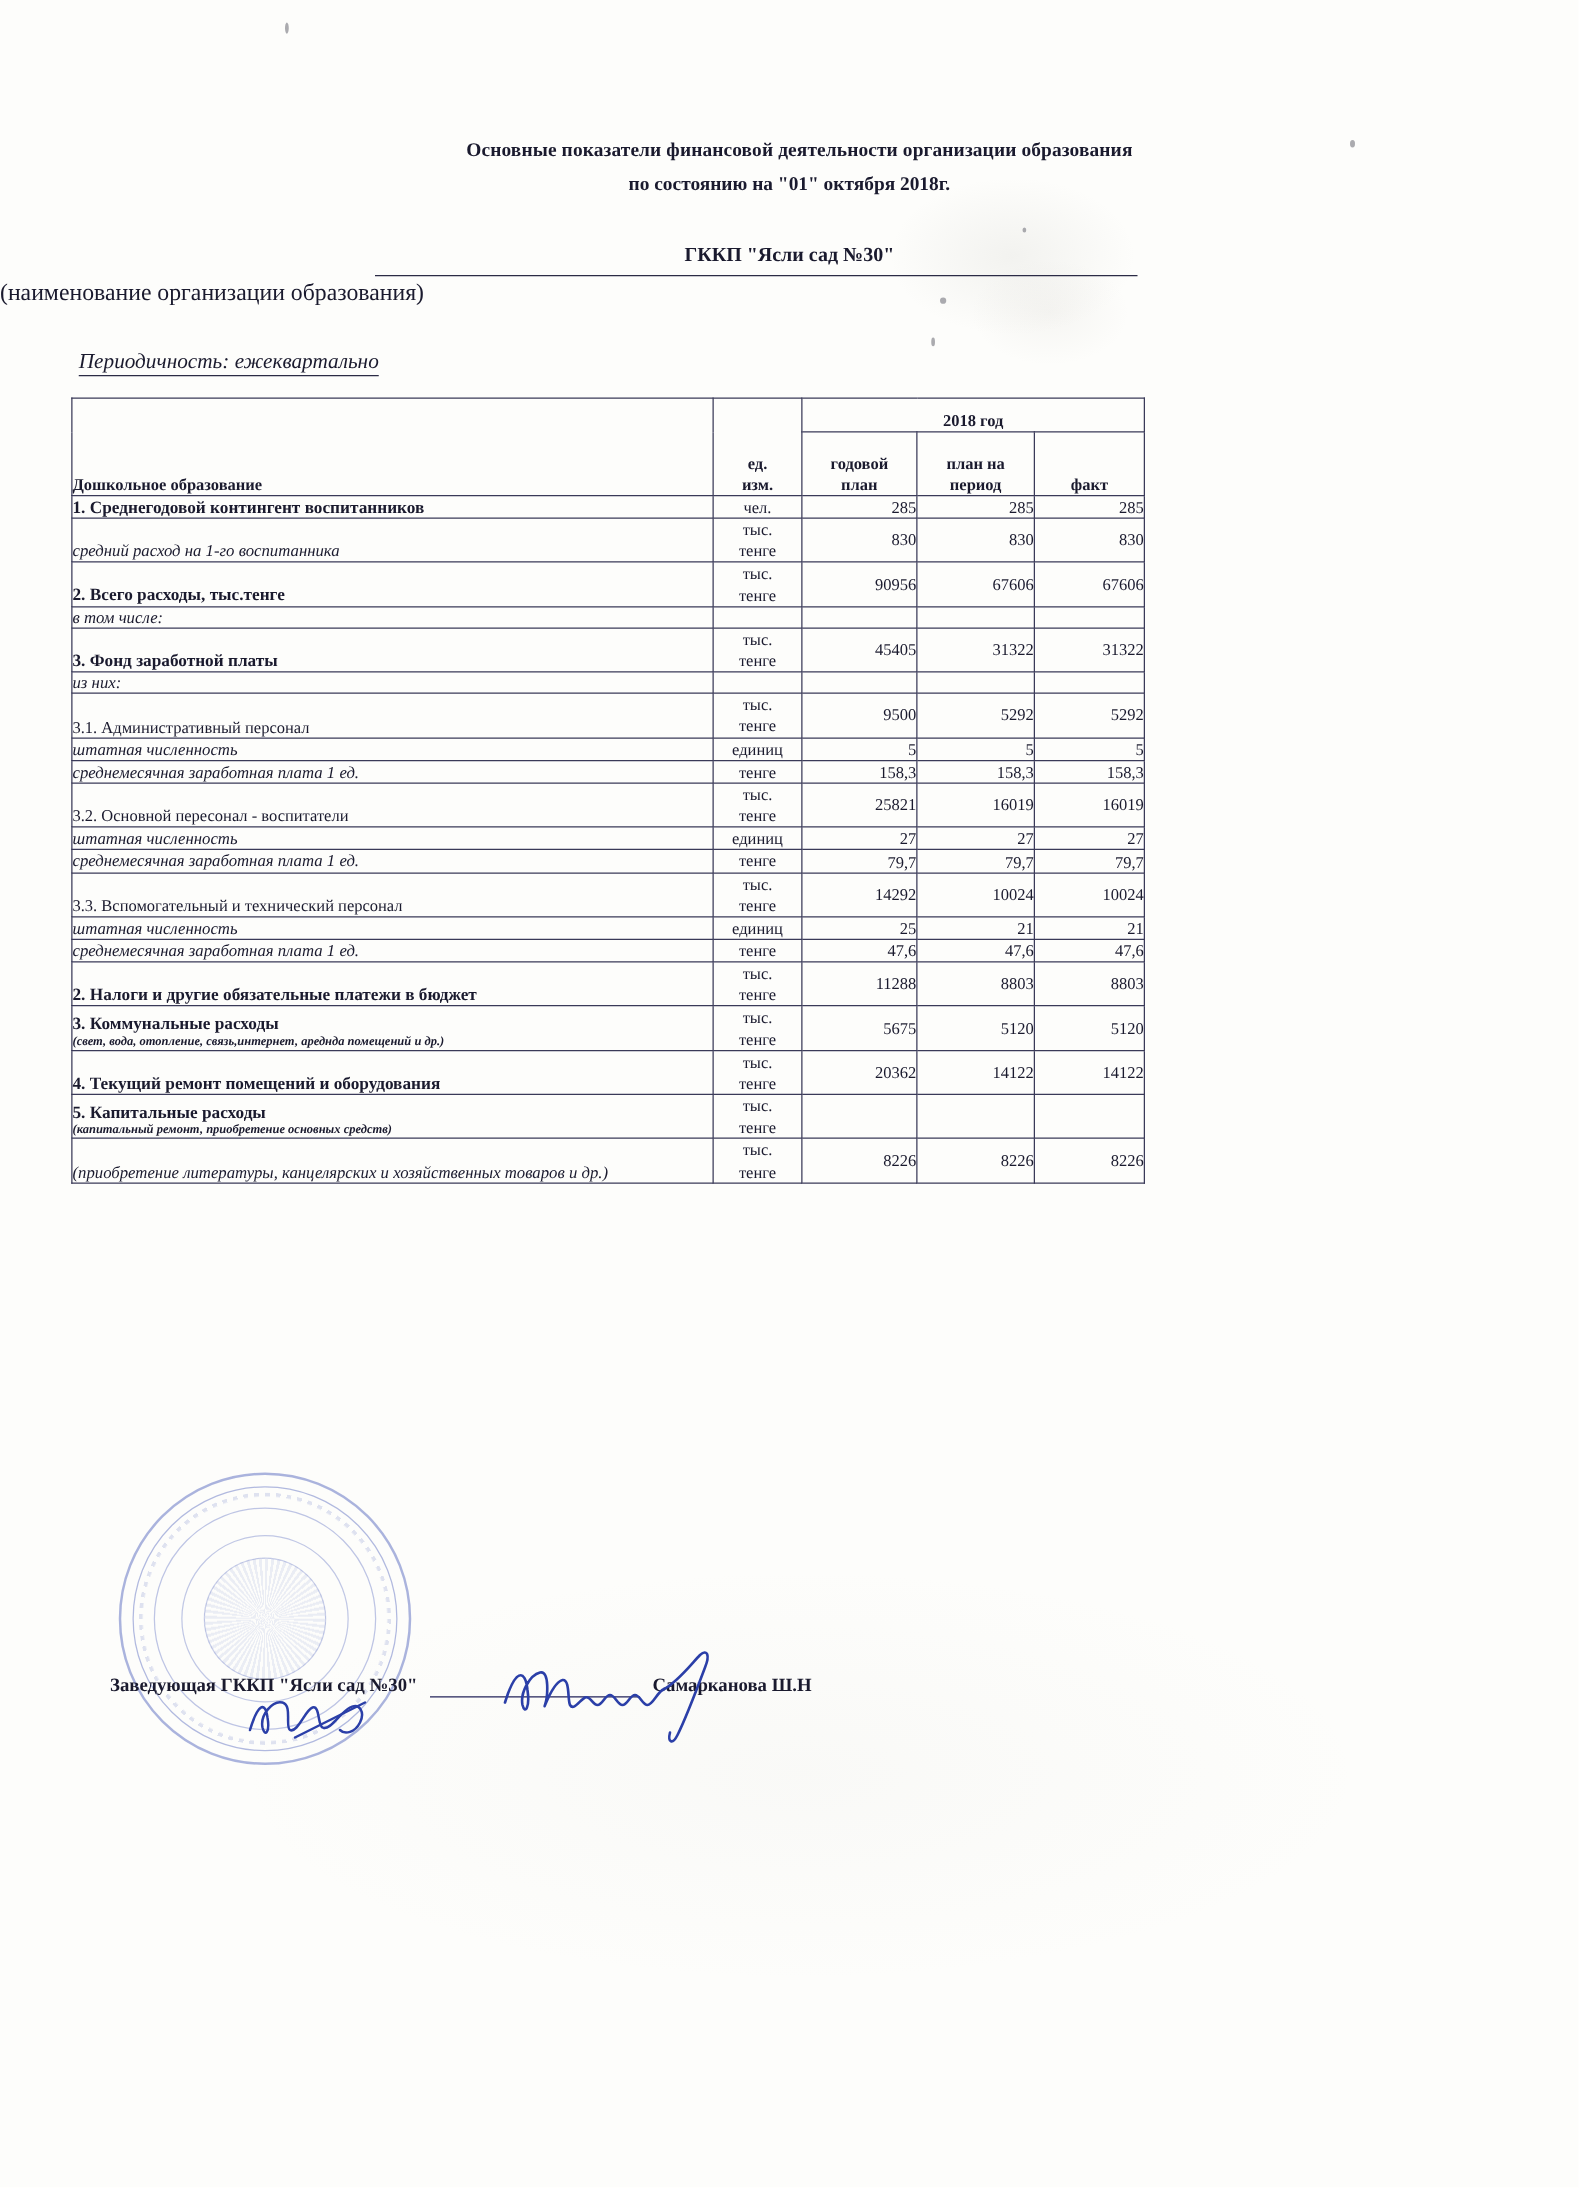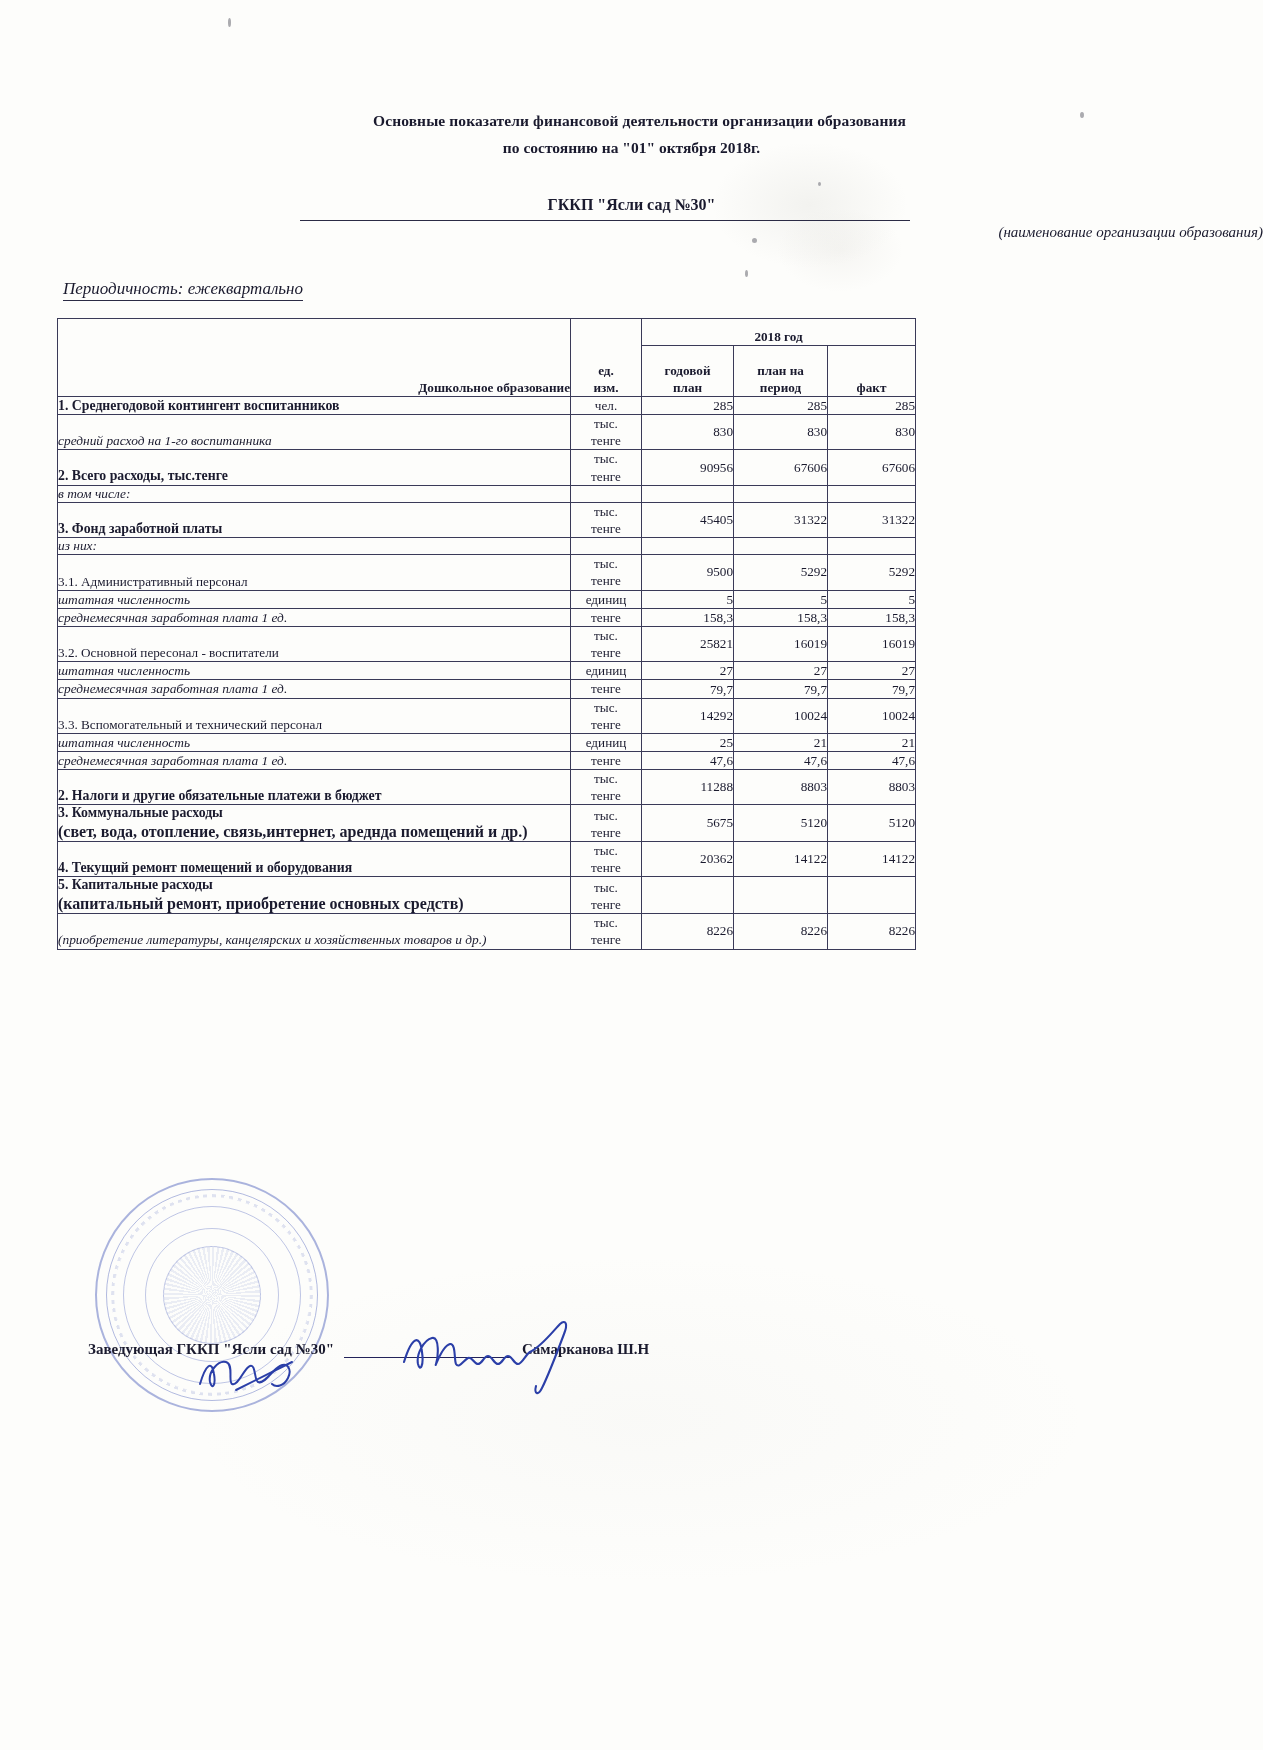--- a/index.html
+++ b/index.html
@@ -69,23 +69,22 @@
     top: 220px;
     left: 300px;
     width: 610px;
     height: 1px;
     background: #2b2b45;
   }
   .org-caption {
     position: absolute;
     top: 224px;
     left: 0; right: 0;
-    text-align: right;
-    font-size: 15px;
-    font-style: italic;
+    text-align: left;
+    font-size: 19px;
   }
 
   .periodicity {
     position: absolute;
     top: 279px;
     left: 63px;
     font-size: 17px;
     font-style: italic;
     border-bottom: 1px solid #2b2b45;
     padding-bottom: 1px;
@@ -106,21 +105,21 @@
     font-size: 13.2px;
   }
 
   col.c-name  { width: 513px; }
   col.c-unit  { width: 71px; }
   col.c-year  { width: 92px; }
   col.c-per   { width: 94px; }
   col.c-fact  { width: 88px; }
 
   .hd-name {
-    text-align: right;
+    text-align: left;
     vertical-align: middle;
     font-size: 15px;
     height: 76px;
   }
   .hd-unit {
     text-align: center;
     vertical-align: middle;
     font-size: 13.6px;
     line-height: 1.25;
   }
@@ -140,21 +139,21 @@
     height: 50px;
   }
 
   .rn {
     padding: 2px 4px 3px 6px;
     vertical-align: bottom;
     line-height: 1.2;
   }
   .rn.bold   { font-weight: bold; font-size: 13.8px; }
   .rn.italic { font-style: italic; font-size: 13.4px; }
-  .rn .sub   { font-size: 16px; display: block; }
+  .rn .sub   { font-style: italic; font-size: 10px; display: block; }
 
   .unit {
     text-align: center;
     vertical-align: middle;
     font-size: 13px;
     line-height: 1.3;
   }
   .num {
     text-align: right;
     padding-right: 7px;

